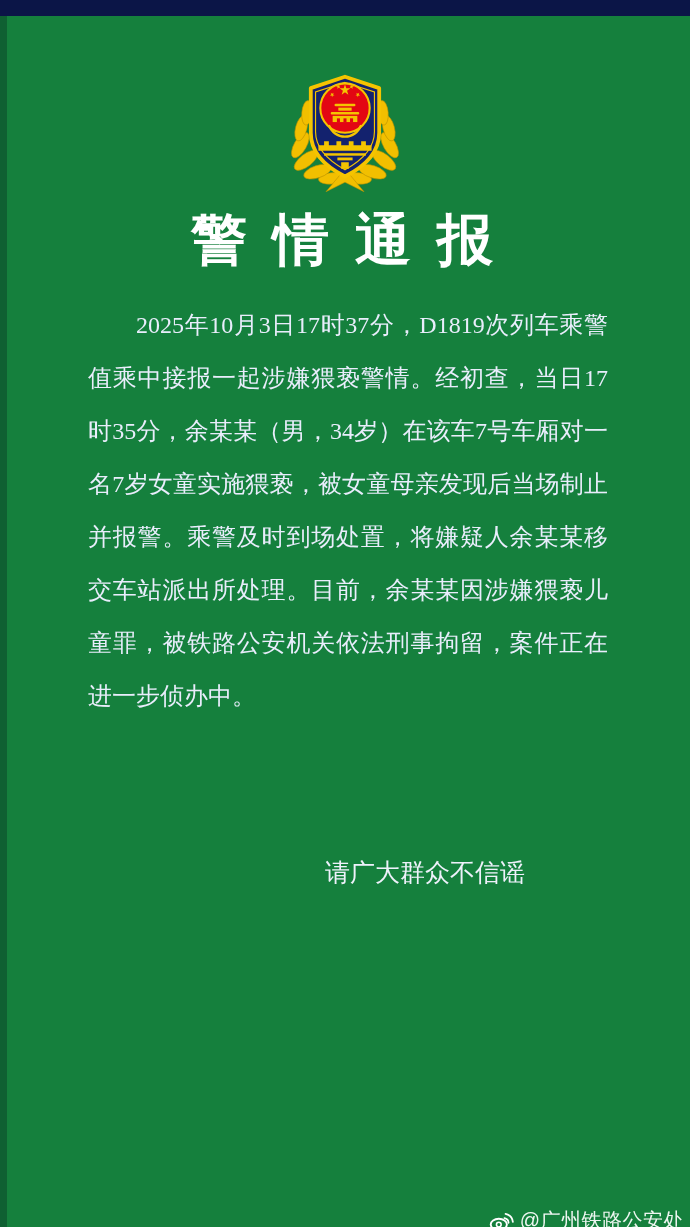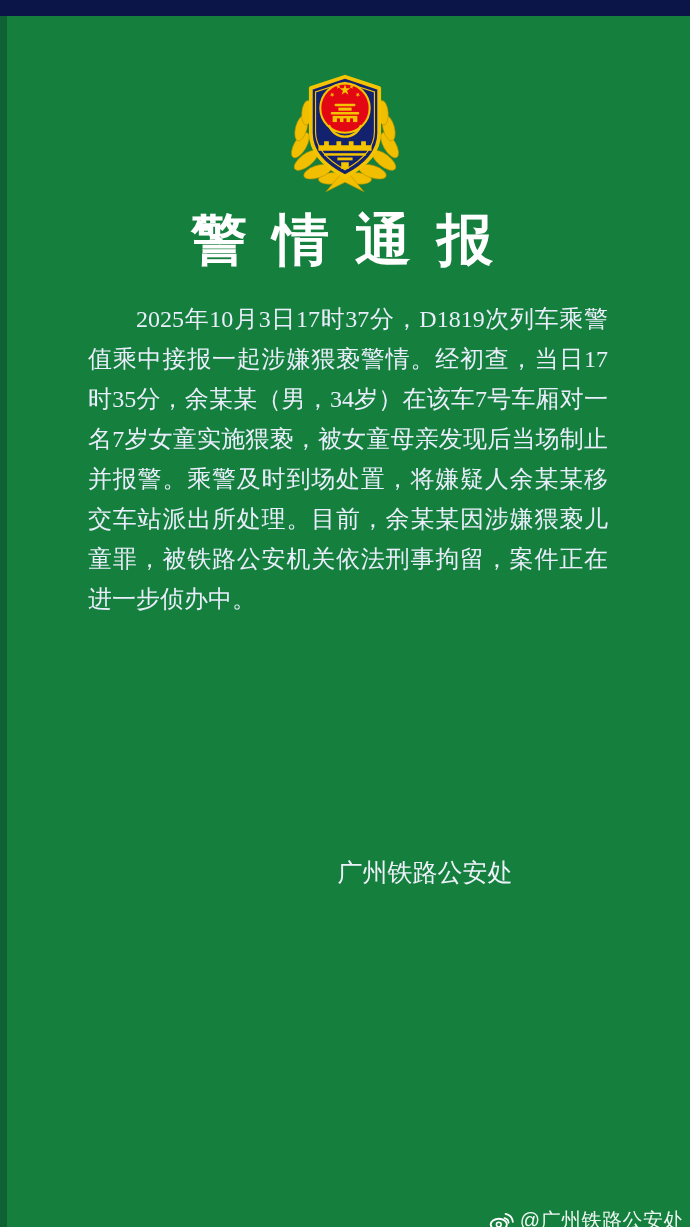--- a/index.html
+++ b/index.html
@@ -23,21 +23,21 @@
     width:114px;height:132px;
   }
   .title{
     position:absolute;top:191px;left:0;width:100%;
     margin:0;text-align:center;
     font-size:56px;font-weight:bold;color:#ffffff;
     letter-spacing:6px;line-height:66px;
   }
   .body-text{
     position:absolute;top:283px;left:88px;width:520px;
-    font-size:24px;line-height:40px;
+    font-size:24px;line-height:53px;
     text-align:justify;color:#e9edfc;
   }
   .body-text p{margin:0;text-indent:2em;}
   .body-text p + p{margin-top:15px;}
   .signature{
     position:absolute;top:835px;left:160px;width:530px;
     text-align:center;font-size:25px;line-height:44px;color:#eef1fb;
   }
   .watermark{
     position:absolute;right:6px;bottom:9px;
@@ -113,21 +113,21 @@
     </svg>
   </div>
 
   <h1 class="title">警 情 通 报</h1>
 
   <div class="body-text">
     <p>2025年10月3日17时37分，D1819次列车乘警值乘中接报一起涉嫌猥亵警情。经初查，当日17时35分，余某某（男，34岁）在该车7号车厢对一名7岁女童实施猥亵，被女童母亲发现后当场制止并报警。乘警及时到场处置，将嫌疑人余某某移交车站派出所处理。目前，余某某因涉嫌猥亵儿童罪，被铁路公安机关依法刑事拘留，案件正在进一步侦办中。</p>
   </div>
 
   <div class="signature">
-    <div>广州铁路公安处</div>
+    <div>请广大群众不信谣</div>
   </div>
 
   <div class="watermark">
     <span class="wicon">
       <svg viewBox="0 0 24 24" xmlns="http://www.w3.org/2000/svg" aria-hidden="true">
         <ellipse cx="9.6" cy="15.6" rx="7.2" ry="5.1" fill="none" stroke="#ffffff" stroke-width="1.7"></ellipse>
         <circle cx="9.6" cy="15.6" r="2.1" fill="none" stroke="#ffffff" stroke-width="1.4"></circle>
         <path d="M14.6,9.9 a4.5,4.5 0 0 1 3.7,4.1" fill="none" stroke="#ffffff" stroke-width="1.6" stroke-linecap="round"></path>
         <path d="M15.6,6.1 a8.2,8.2 0 0 1 6.5,7.2" fill="none" stroke="#ffffff" stroke-width="1.6" stroke-linecap="round"></path>
       </svg>

